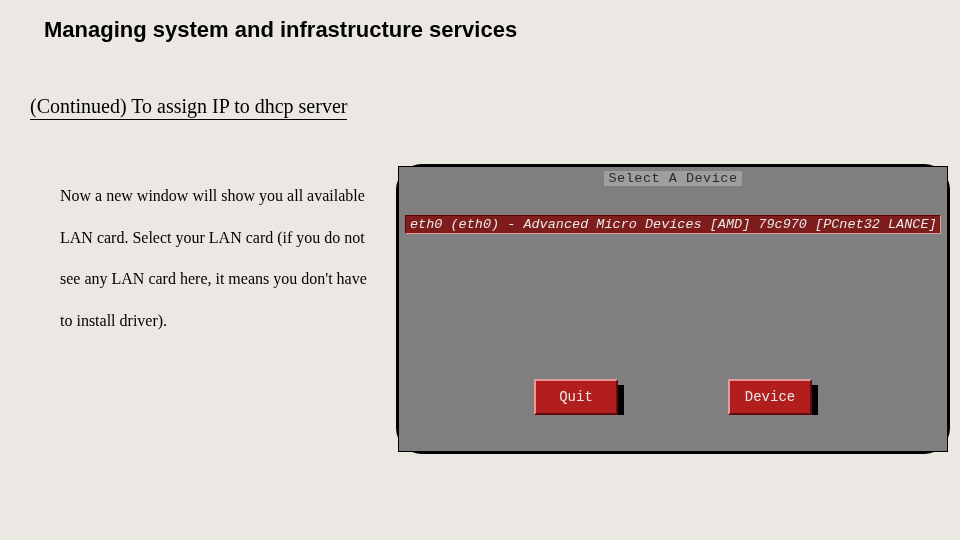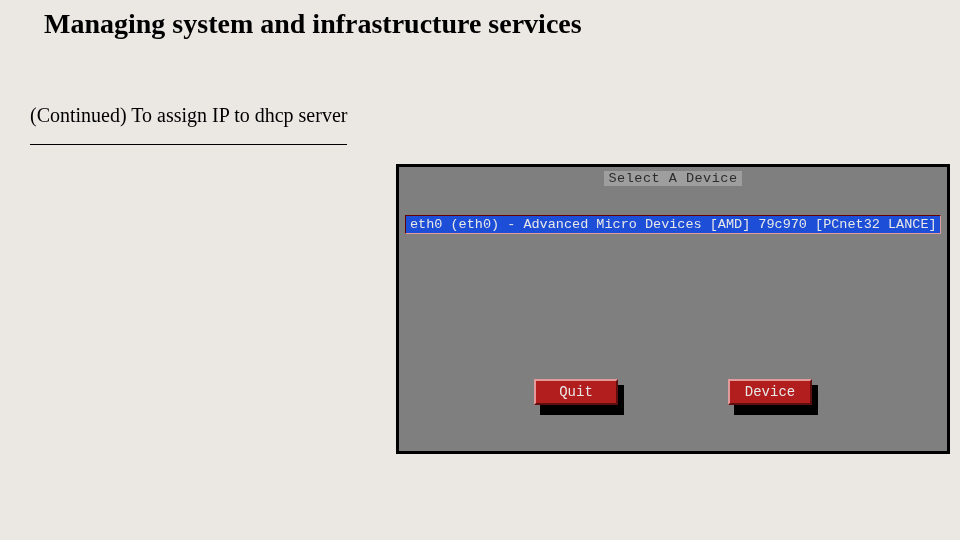--- a/index.html
+++ b/index.html
@@ -8,51 +8,51 @@
     width: 960px; height: 540px;
     background: #ebe8e4;
     font-family: "Times New Roman", Times, serif;
   }
   .slide {
     position: relative;
     width: 960px; height: 540px;
   }
   .title {
     position: absolute;
-    top: 8px; left: 44px;
-    font-family: Liberation Serif, serif;
+    top: 17px; left: 44px;
+    font-family: Liberation Sans, sans-serif;
     font-weight: bold;
-    font-size: 28px;
+    font-size: 22px;
     color: #000;
   }
   .subtitle {
     position: absolute;
     top: 95px; left: 30px;
     font-family: "Times New Roman", serif;
     font-size: 20px;
     color: #000;
     border-bottom: 1px solid #000;
-    padding-bottom: 17px;
-    margin-top: 9px;
+    padding-bottom: 1px;
   }
   .body-text {
     position: absolute;
     top: 175px; left: 60px;
     width: 320px;
     font-family: "Times New Roman", serif;
     font-size: 16px;
     line-height: 2.6;
     color: #000;
   }
   .terminal-wrap {
     position: absolute;
     top: 164px; left: 396px;
     width: 554px; height: 290px;
     background: #000;
     padding: 2px;
+    border-radius: 26px;
   }
   .terminal {
     width: 100%; height: 100%;
     background: #7f7f7f;
     border: 1px solid #000;
     position: relative;
     font-family: "Courier New", monospace;
     font-size: 13.5px;
   }
   .term-title {
@@ -70,26 +70,27 @@
   .device-list {
     position: absolute;
     top: 48px; left: 6px; right: 6px;
   }
   .device-row {
     white-space: pre;
     padding: 1px 4px;
     color: #b9b9b9;
   }
   .device-row.selected {
-    background: #1d4ed8;
+    background: #7f1d1d;
     color: #e8e8e8;
     border-left: 1px solid #650000;
     border-top: 1px solid #650000;
     border-right: 1px solid #e49a9a;
     border-bottom: 1px solid #e49a9a;
+    font-style: italic;
   }
   .btn-row {
     position: absolute;
     bottom: 42px; left: 0; right: 0;
     display: flex;
     justify-content: space-around;
     padding: 0 80px;
   }
   .tui-btn {
     position: relative;
@@ -97,21 +98,21 @@
   }
   .tui-btn-shadow {
     position: absolute;
     top: 6px; left: 6px;
     width: 84px; height: 30px;
     background: #000;
   }
   .tui-btn-face {
     position: absolute;
     top: 0; left: 0;
-    width: 84px; height: 26px;
+    width: 84px; height: 36px;
     background: #b21d1d;
     border: 2px solid #e49a9a;
     border-right-color: #5e0e0e;
     border-bottom-color: #5e0e0e;
     color: #e8e8e8;
     display: flex;
     align-items: center;
     justify-content: center;
     font-family: "Courier New", monospace;
     font-size: 14px;
@@ -119,20 +120,21 @@
 </style>
 </head>
 <body>
 
 <div class="slide">
 
   <div class="title">Managing system and infrastructure services</div>
 
   <div class="subtitle">(Continued) To assign IP to dhcp server</div>
 
+  <div class="body-text">Now a new window will show you all available LAN card. Select your LAN card (if you do not see any LAN card here, it means you don't have to install driver).</div>
 
   <div class="terminal-wrap">
     <div class="terminal">
 
       <div class="term-title">
         <span class="term-title-inner">Select A Device</span>
       </div>
 
       <div class="device-list">
         <div class="device-row selected">eth0 (eth0) - Advanced Micro Devices [AMD] 79c970 [PCnet32 LANCE]</div>

